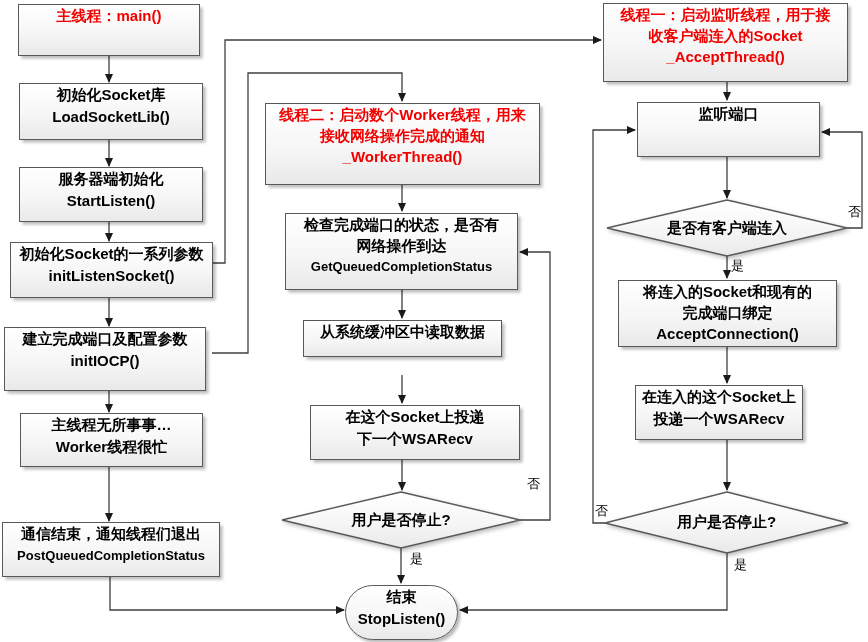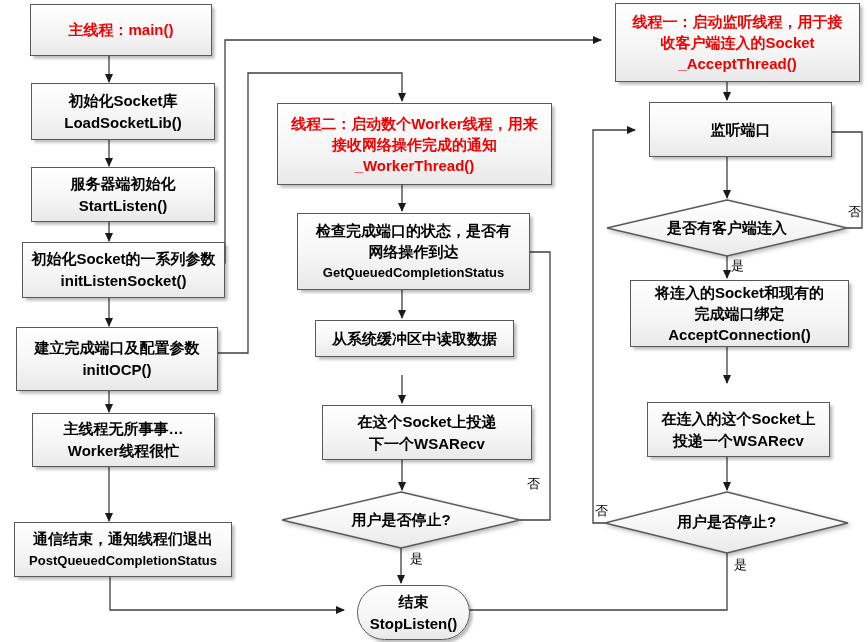--- a/index.html
+++ b/index.html
@@ -11,28 +11,27 @@
     overflow:hidden;
   }
   svg.wires{position:absolute;left:0;top:0;width:868px;height:642px;}
   .node{
     position:absolute;
     box-sizing:border-box;
     border:1.4px solid #595959;
     background:linear-gradient(180deg,#ffffff 0%,#f6f6f6 55%,#e9e9e9 100%);
     box-shadow:2.5px 2.5px 3px rgba(0,0,0,0.28);
     display:flex;flex-direction:column;
-    align-items:center;justify-content:center;
+    align-items:center;justify-content:flex-start;
     text-align:center;
     color:#000000;
     font-weight:bold;
     font-size:15px;
     line-height:22px;
     z-index:2;
-    margin-left:12px;
   }
   .node.compact{line-height:21px;}
   .node.red{color:#f20000;}
   .terminator{border-radius:28px;}
   .line{white-space:nowrap;}
   .code-sm{font-size:13px;}
   .diamond-label{
     position:absolute;
     display:flex;align-items:center;justify-content:center;
     text-align:center;
@@ -173,21 +172,21 @@
   </div>
 
   <div class="diamond-label" style="left:607px;top:200px;width:240px;height:56px">是否有客户端连入</div>
 
   <div class="node compact" style="left:618px;top:280px;width:219px;height:67px">
     <div class="line">将连入的Socket和现有的</div>
     <div class="line">完成端口绑定</div>
     <div class="line">AcceptConnection()</div>
   </div>
 
-  <div class="node" style="left:635px;top:402px;width:183px;height:55px">
+  <div class="node" style="left:635px;top:385px;width:168px;height:55px">
     <div class="line">在连入的这个Socket上</div>
     <div class="line">投递一个WSARecv</div>
   </div>
 
   <div class="diamond-label" style="left:605px;top:492px;width:243px;height:61px">用户是否停止?</div>
 
   <span class="edge-label" style="left:527px;top:475px">否</span>
   <span class="edge-label" style="left:410px;top:550px">是</span>
   <span class="edge-label" style="left:848px;top:203px">否</span>
   <span class="edge-label" style="left:731px;top:257px">是</span>

